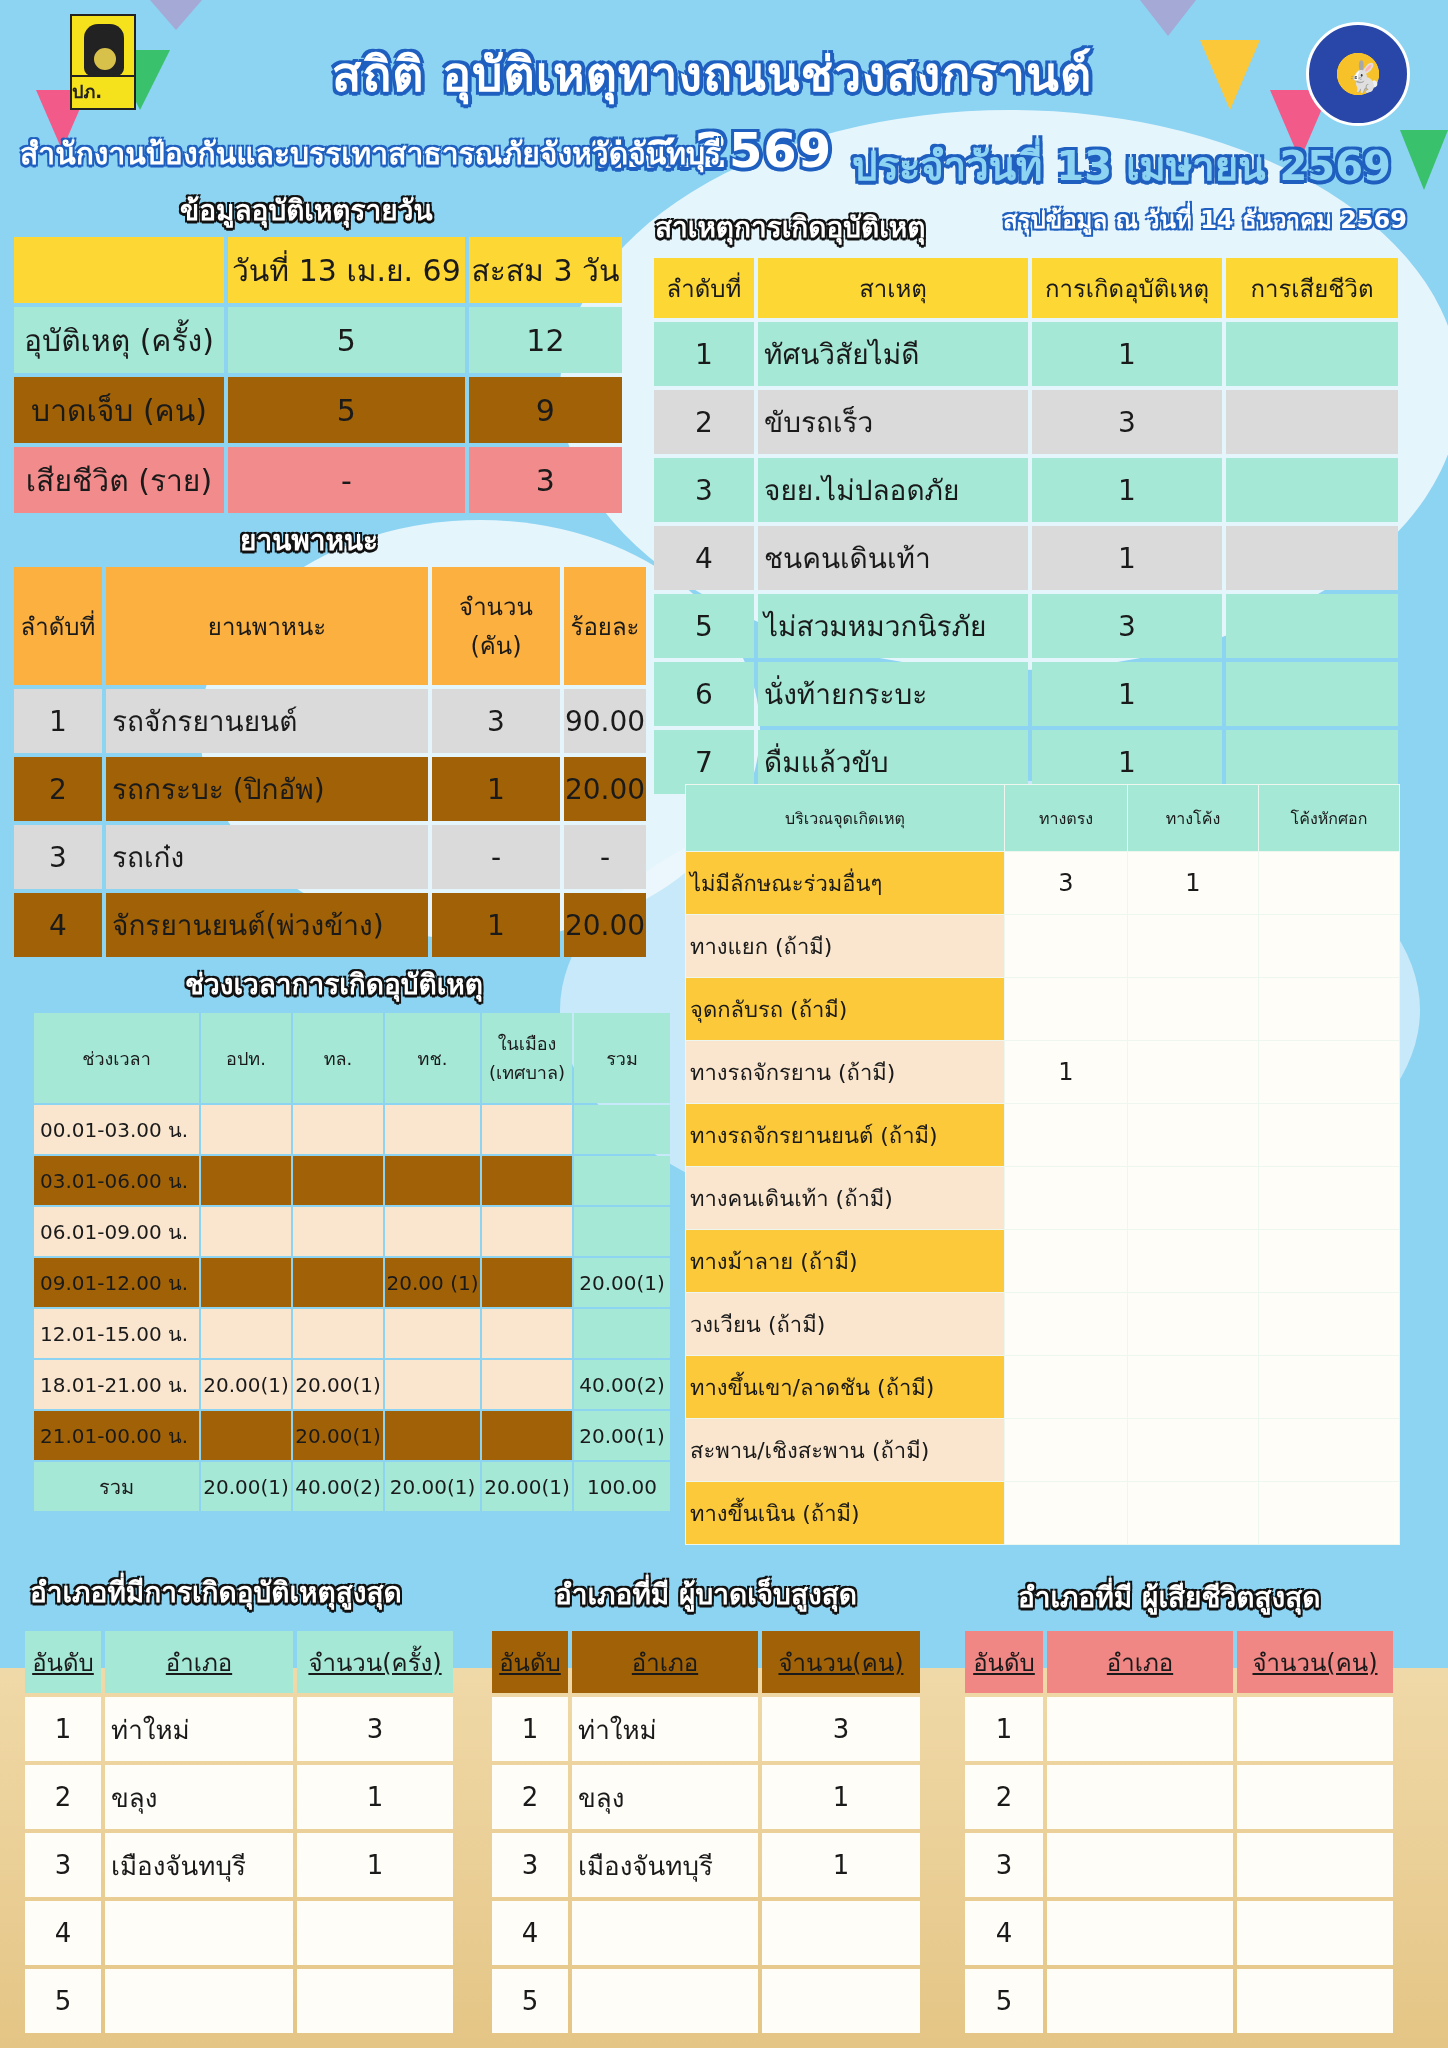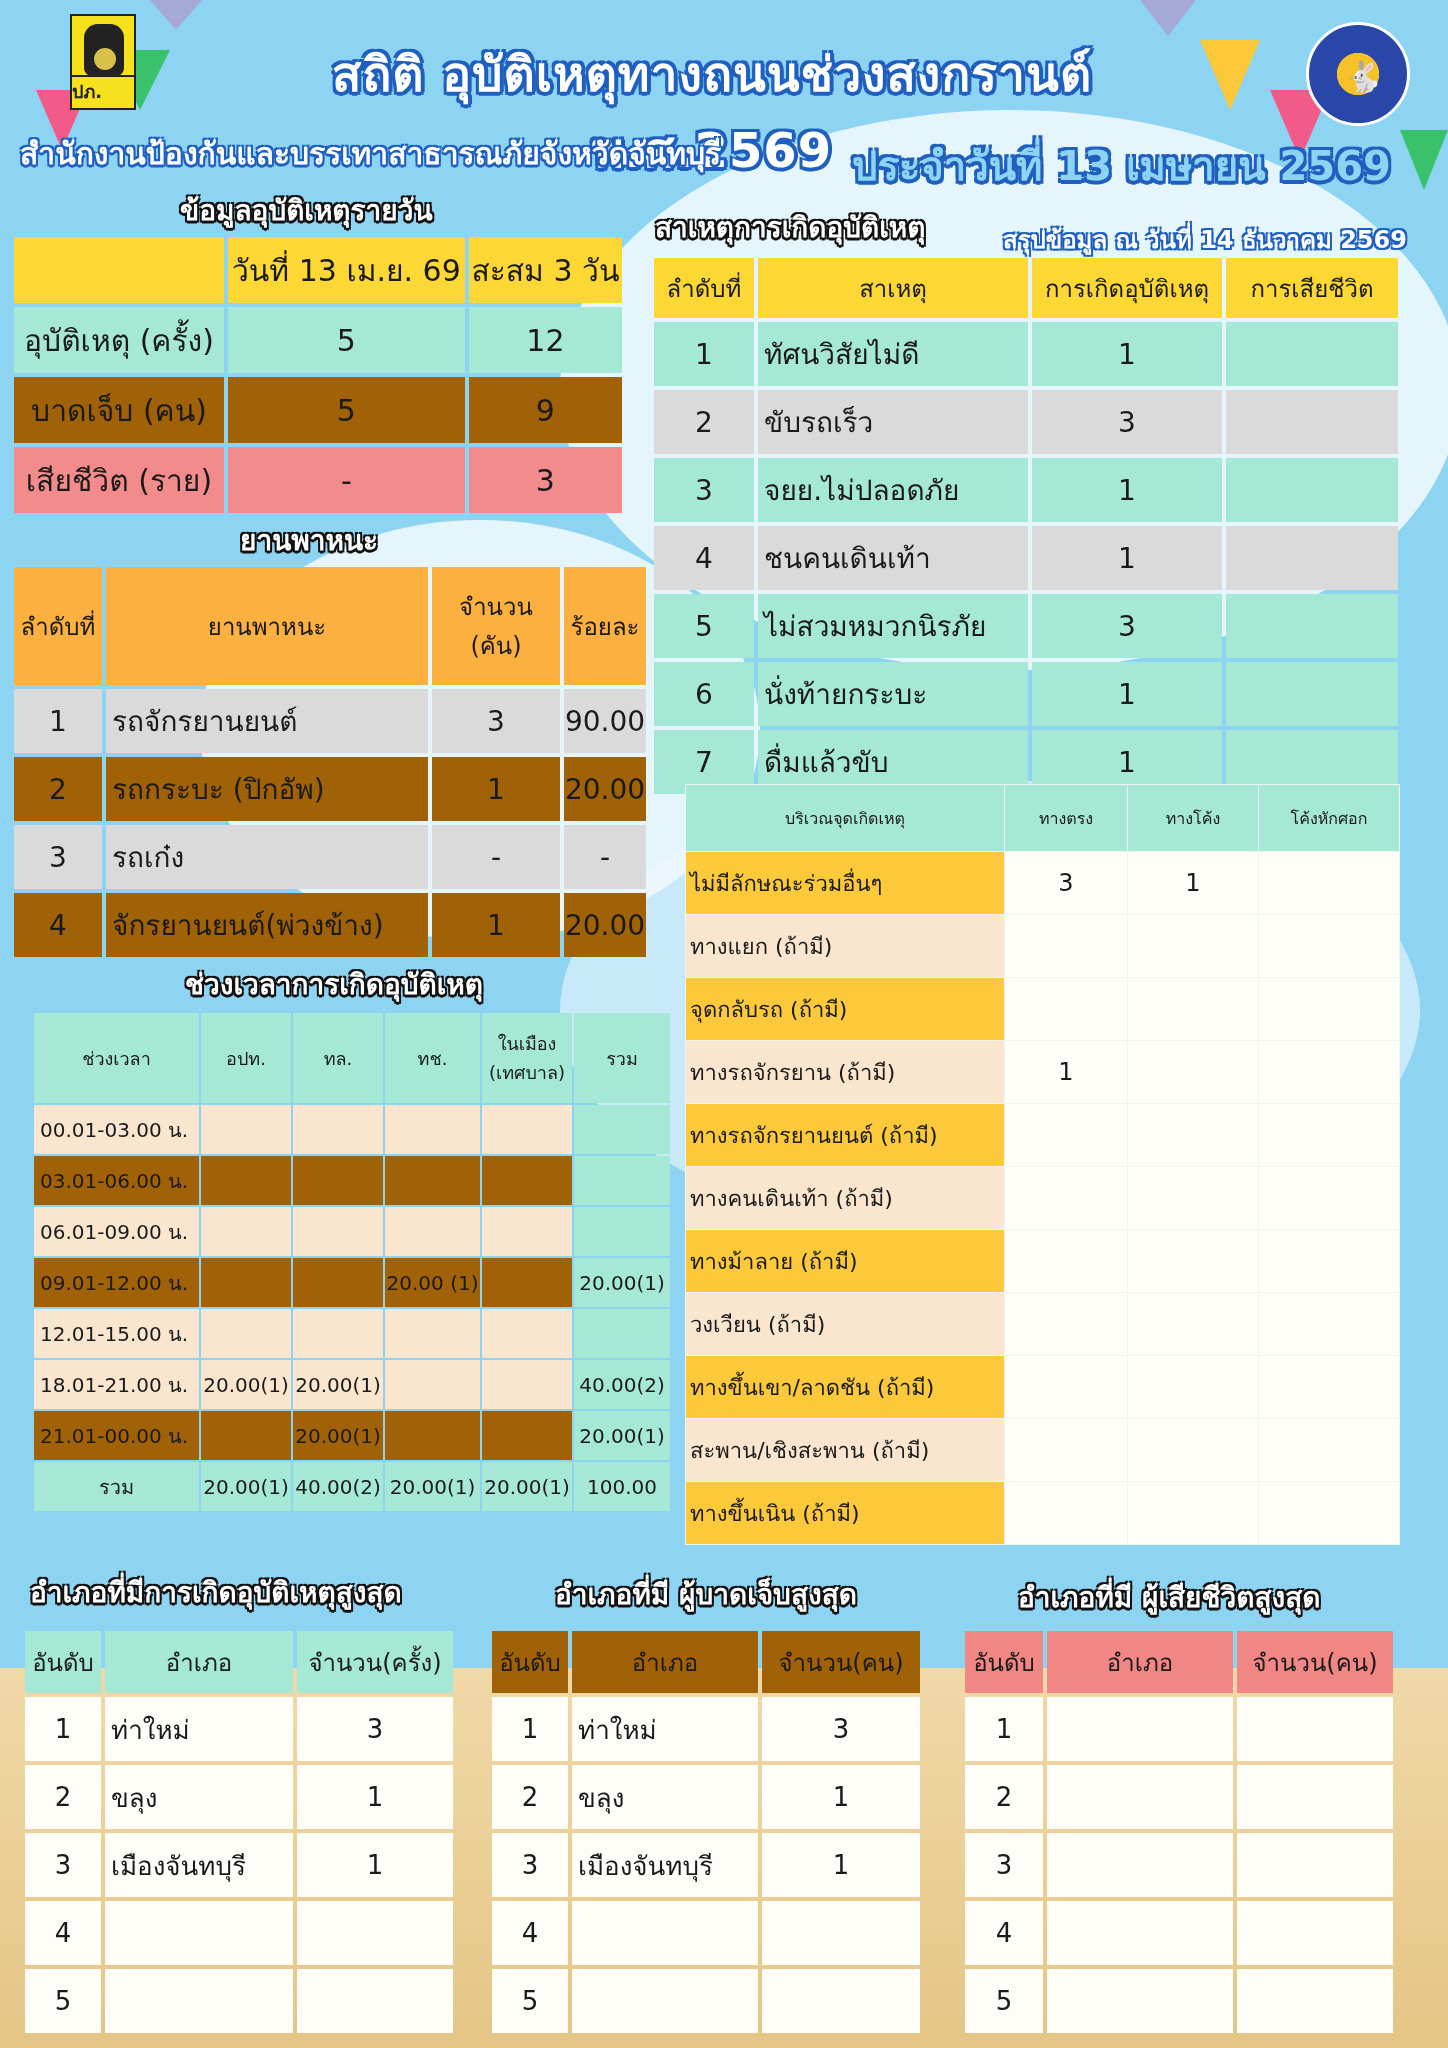--- a/index.html
+++ b/index.html
@@ -35,21 +35,21 @@
   .title-date {
     position: absolute; left: 852px; top: 134px; font-size: 40px; font-weight: bold; color: #8dd3f2;
     text-shadow: -3px -3px 0 #1f5fbf, 3px -3px 0 #1f5fbf, -3px 3px 0 #1f5fbf, 3px 3px 0 #1f5fbf, 0 4px 0 #1f5fbf;
     white-space: nowrap;
   }
   .sec-title {
     position: absolute; font-size: 28px; font-weight: bold; color: #fff; white-space: nowrap;
     text-shadow: -2px -2px 0 #111, 2px -2px 0 #111, -2px 2px 0 #111, 2px 2px 0 #111, 0 3px 0 #111;
   }
   .summary-note {
-    position: absolute; left: 1003px; top: 220px; font-size: 24px; font-weight: bold; color: #fff; white-space: nowrap;
+    position: absolute; left: 1003px; top: 200px; font-size: 24px; font-weight: bold; color: #fff; white-space: nowrap;
     text-shadow: -2px -2px 0 #1f5fbf, 2px -2px 0 #1f5fbf, -2px 2px 0 #1f5fbf, 2px 2px 0 #1f5fbf;
   }
 
   
   table { border-collapse: separate; border-spacing: 4px; position: absolute; }
   td, th { font-weight: normal; vertical-align: middle; }
   .c { text-align: center; }
   .l { text-align: left; padding-left: 6px; }
 
   .yellow { background: #fdd835; }
@@ -84,21 +84,21 @@
   #location .lbl { font-size: 22px; padding-left: 4px; }
 
   
   #times { left: 32px; top: 1011px; width: 640px; font-size: 20px; border-spacing: 2px; }
   #times td { height: 49px; }
   #times .hdr td { height: 90px; font-size: 18px; }
 
   
   .rank { font-size: 26px; }
   .rank td { height: 64px; }
-  .rank .hdr td { height: 62px; font-size: 24px; }
+  .rank .hdr td { height: 62px; font-size: 24px; text-decoration: underline; }
   #rank1 { left: 21px; top: 1627px; width: 436px; }
   #rank2 { left: 488px; top: 1627px; width: 436px; }
   #rank3 { left: 961px; top: 1627px; width: 436px; }
 
   .logo-left {
     position: absolute; left: 70px; top: 14px; width: 66px; height: 96px;
     background: #f5e11c; border: 2px solid #222;
   }
   .logo-left .hand {
     position: absolute; left: 12px; top: 8px; width: 40px; height: 52px;

